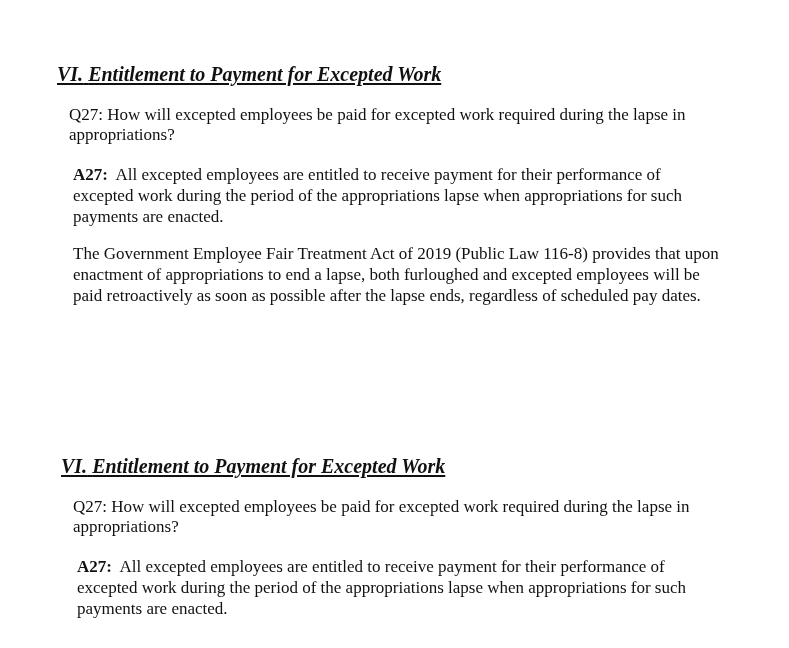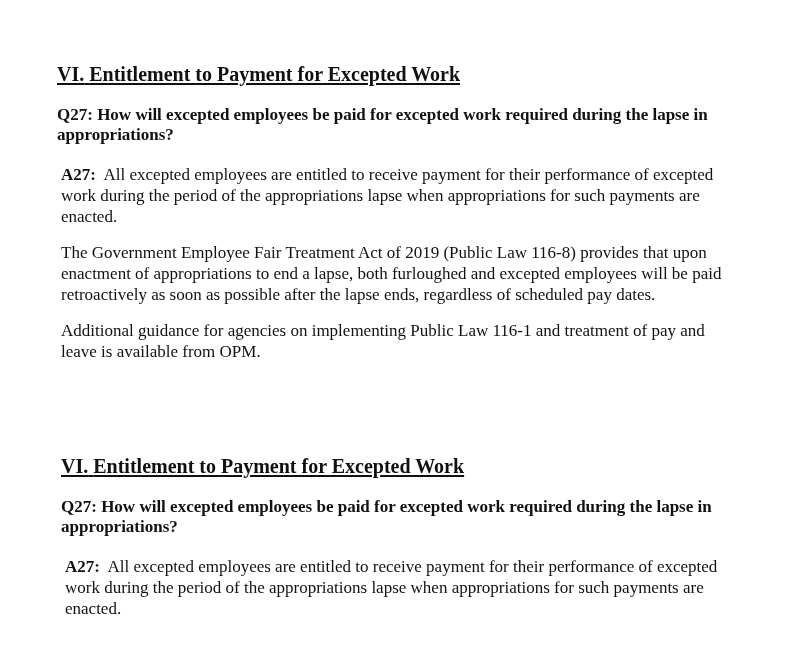--- a/index.html
+++ b/index.html
@@ -1,42 +1,41 @@
 <!DOCTYPE html>
 <html><head>
 <meta charset="utf-8">
 <style>
   html, body { margin:0; padding:0; background:#ffffff; }
   body { width:789px; height:648px; position:relative; overflow:hidden;
          font-family:"Liberation Serif", "DejaVu Serif", serif; color:#111; }
   .block { position:absolute; width:680px; }
   .heading { font-weight:bold; font-size:20px; line-height:24px; margin:0; white-space:nowrap; }
-  .heading .num, .heading .title { text-decoration:underline; text-decoration-thickness:1.5px; text-underline-offset:2px; }
+  .heading .num, .heading .title { text-decoration:underline; text-decoration-thickness:1.5px; text-underline-offset:2px;font-style:italic; }
   .heading .gap { text-decoration:underline; text-decoration-thickness:1.5px; text-underline-offset:2px; }
-  .q { font-weight:bold; font-size:17px; line-height:20px; margin:0; }
-  .p { font-size:17px; line-height:21px; margin:4px; }
+  .q { font-weight:normal; font-size:17px; line-height:20px; margin:12px; }
+  .p { font-size:17px; line-height:21px; margin:16px; }
   .p b { font-weight:bold; }
 </style>
 </head>
 <body>
 
 <div class="block" style="left:57px; top:62px;">
   <h2 class="heading">
     <span class="num">VI.</span><span class="gap">&nbsp;</span><span class="title">Entitlement to Payment for Excepted Work</span>
   </h2>
   <p class="q" style="margin-top:19px;">
     <span>Q27:</span>
     <span>How will excepted employees be paid for excepted work required during the lapse in appropriations?</span>
   </p>
   <p class="p" style="margin-top:19px;">
     <b>A27:</b>&nbsp;
     <span>All excepted employees are entitled to receive payment for their performance of excepted work during the period of the appropriations lapse when appropriations for such payments are enacted.</span>
   </p>
   <p class="p" style="margin-top:15px;">The Government Employee Fair Treatment Act of 2019 (Public Law 116-8) provides that upon enactment of appropriations to end a lapse, both furloughed and excepted employees will be paid retroactively as soon as possible after the lapse ends, regardless of scheduled pay dates.</p>
-  <p class="p" style="margin-top:15px;">Additional guidance for agencies on implementing Public Law 116-1 and treatment of pay and leave is available from OPM.</p>
 </div>
 
 <div class="block" style="left:61px; top:454px;">
   <h2 class="heading">
     <span class="num">VI.</span><span class="gap">&nbsp;</span><span class="title">Entitlement to Payment for Excepted Work</span>
   </h2>
   <p class="q" style="margin-top:19px;">
     <span>Q27:</span>
     <span>How will excepted employees be paid for excepted work required during the lapse in appropriations?</span>
   </p>

